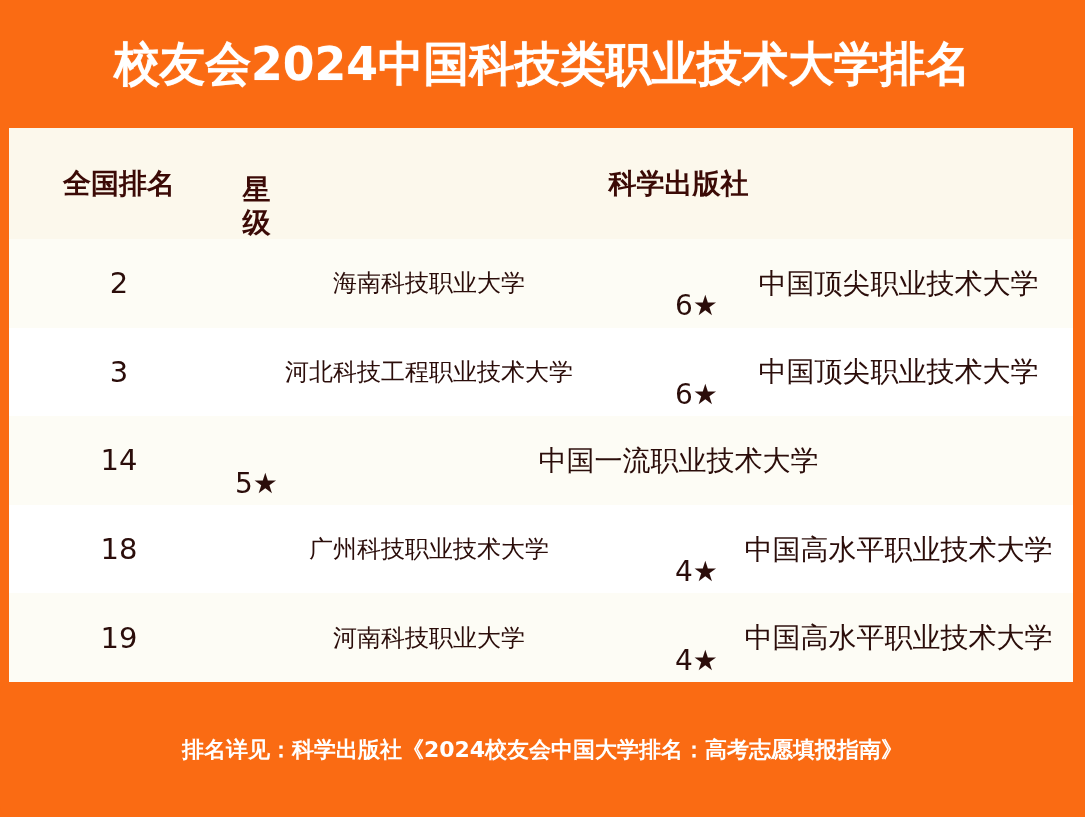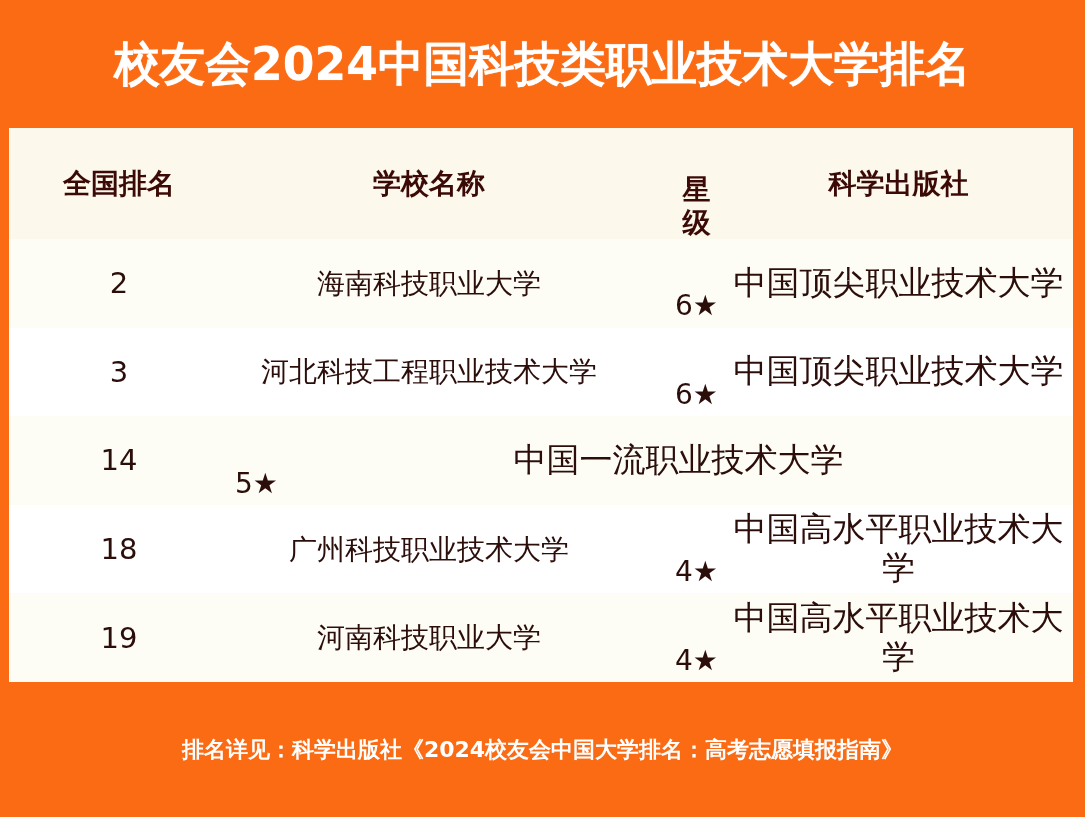--- a/index.html
+++ b/index.html
@@ -91,26 +91,26 @@
     color: #3B0A06;
     font-weight: bold;
     font-size: 28px;
     font-family: "DejaVu Sans", "Liberation Sans", sans-serif;
   }
   .row.head .c-rank { justify-content: center; }
 
   .row.data .cell {
     color: #2B0D0A;
     font-weight: normal;
-    font-size: 28px;
+    font-size: 24px;
     font-family: "DejaVu Sans", "Liberation Sans", sans-serif;
   }
   .row.data .c-rank { font-size: 29px; }
   .row.data .c-star { font-size: 28px; white-space: nowrap; }
-  .row.data .c-level { font-size: 33px; }
+  .row.data .c-level { font-size: 28px; }
 
   
   .footer-band {
     flex: 0 0 135px;
     background: #FA6B13;
     display: flex;
     flex-direction: column;
     align-items: center;
     justify-content: center;
     gap: 20px;
@@ -132,21 +132,20 @@
 <div class="poster">
 
   <div class="title-band">
     <div class="title-text">校友会2024中国科技类职业技术大学排名</div>
   </div>
 
   <div class="table-wrap">
 
     <div class="row head">
       <div class="cell c-rank">全国排名</div>
-      <div class="cell c-name">学校名称</div>
       <div class="cell c-star">星级</div>
       <div class="cell c-level">科学出版社</div>
     </div>
 
     <div class="row data cream">
       <div class="cell c-rank">2</div>
       <div class="cell c-name">海南科技职业大学</div>
       <div class="cell c-star">6★</div>
       <div class="cell c-level">中国顶尖职业技术大学</div>
     </div>

